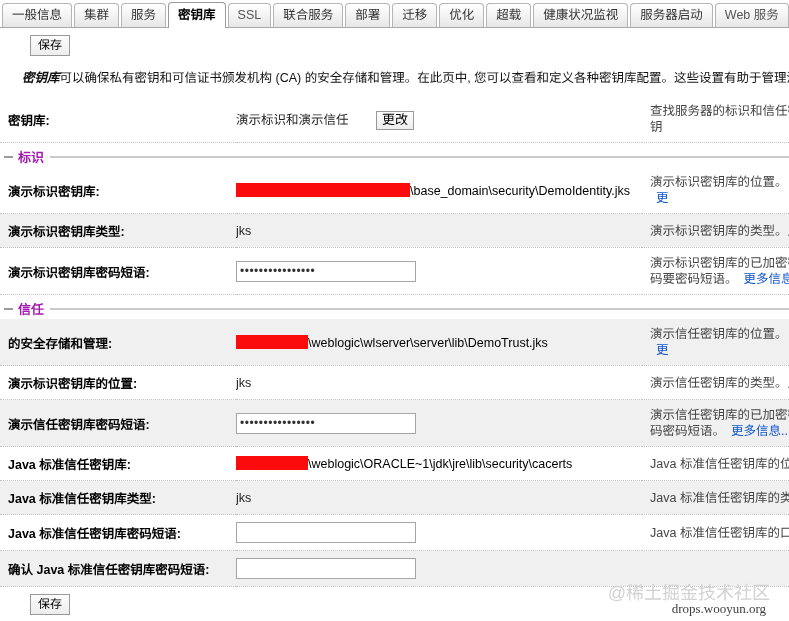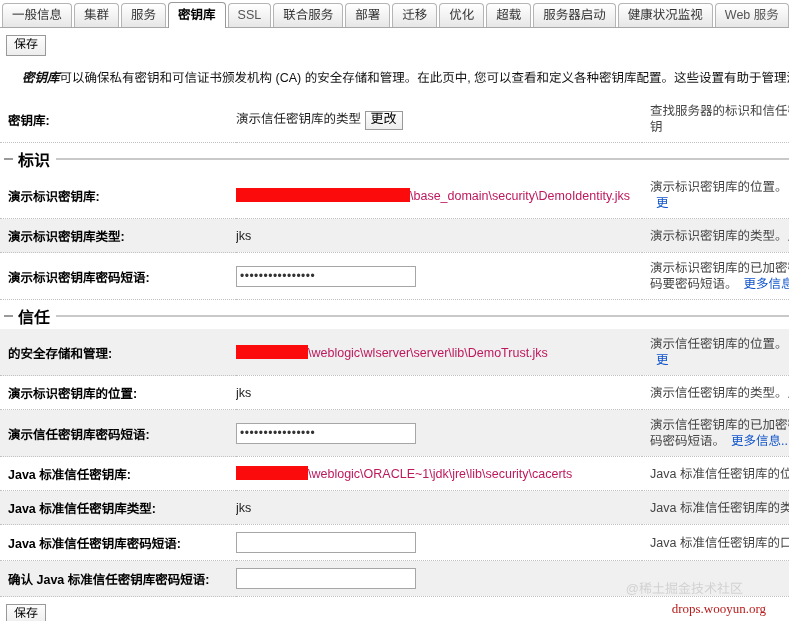--- a/index.html
+++ b/index.html
@@ -53,28 +53,29 @@
     position: relative;
     z-index: 3;
     height: 26px;
     line-height: 25px;
     margin-bottom: -1px;
   }
 
   
   .btn {
     display: inline-block;
-    font-family: Liberation Mono, monospace;
+    font-family: Liberation Sans, sans-serif;
     font-size: 12px;
     color: #000;
     padding: 2px 7px 3px 7px;
     background: linear-gradient(to bottom, #fdfdfd 0%, #ededed 100%);
     border: 1px solid #999999;
     cursor: pointer;
     line-height: 14px;
+    margin-left: 24px;
   }
   .btn-small {
     font-size: 13px;
     padding: 1px 5px 2px 5px;
   }
 
   .toolbar-top {
     padding: 7px 0 6px 6px;
   }
 
@@ -136,21 +137,21 @@
   .redact {
     display: inline-block;
     background: #fb0b0b;
     height: 14px;
     vertical-align: -2px;
   }
   .redact.w-long  { width: 174px; }
   .redact.w-short { width: 72px; }
   .redact.w-mid   { width: 72px; }
 
-  .path-text { color: #be185d; }
+  .path-text { color: #000000; }
 
   .txt {
     width: 172px;
     height: 17px;
     font-family: "Liberation Sans", "DejaVu Sans", sans-serif;
     font-size: 12px;
     color: #333;
     border: 1px solid #a6a6a6;
     background: #ffffff;
     padding: 1px 3px;
@@ -166,91 +167,91 @@
     padding-left: 4px;
   }
   .sec-dash {
     width: 9px;
     height: 2px;
     background: #9a9a9a;
     margin-right: 5px;
   }
   .sec-title {
     font-weight: bold;
-    font-size: 16px;
-    color: #000000;
+    font-size: 13px;
+    color: #a21caf;
     white-space: nowrap;
   }
   .sec-line {
     flex: 1;
     height: 2px;
     background: #c9c9c9;
     margin-left: 6px;
   }
 
   .toolbar-bottom {
     padding: 7px 0 6px 6px;
   }
 
   
   .wm-cjk {
     position: absolute;
-    right: 46px;
+    right: 19px;
     top: 578px;
-    font-size: 13px;
+    font-size: 18px;
     color: #d2d2d2;
     white-space: nowrap;
     pointer-events: none;
   }
   .wm-url {
     position: absolute;
     right: 23px;
     top: 601px;
     font-family: "Liberation Serif", "DejaVu Serif", serif;
     font-size: 13px;
-    color: #b91c1c;
+    color: #404040;
     white-space: nowrap;
     pointer-events: none;
   }
 </style>
 </head>
 <body>
 
 <div class="tabstrip">
   <div class="tab cjk">一般信息</div>
   <div class="tab cjk">集群</div>
   <div class="tab cjk">服务</div>
   <div class="tab cjk active">密钥库</div>
   <div class="tab">SSL</div>
   <div class="tab cjk">联合服务</div>
   <div class="tab cjk">部署</div>
   <div class="tab cjk">迁移</div>
   <div class="tab cjk">优化</div>
   <div class="tab cjk">超载</div>
+  <div class="tab cjk">健康状况监视</div>
   <div class="tab cjk">服务器启动</div>
-  <div class="tab cjk">健康状况监视</div>
   <div class="tab">Web 服务</div>
 
 </div>
 
 <div class="toolbar-top">
   <button class="btn" type="button">保存</button>
 </div>
 
 <div class="intro">
   <span class="kw">密钥库</span><span>可以确保私有密钥和可信证书颁发机构 (CA) 的安全存储和管理。在此页中, 您可以查看和定义各种密钥库配置。这些设置有助于管理消息传</span>
 </div>
 
 <table class="form">
 
   <tbody>
       <tr>
     <td class="c-label">密钥库:</td>
     <td class="c-value">
-      <span>演示信任密钥库的类型</span>
+      <span>演示标识和演示信任</span>
       <button class="btn btn-small" type="button">更改</button>
     </td>
     <td class="c-desc">查找服务器的标识和信任密钥</td>
   </tr>
 
   <tr class="sec-row">
     <td colspan="3">
       <div class="sec">
         <span class="sec-dash"></span>
         <span class="sec-title">标识</span>

